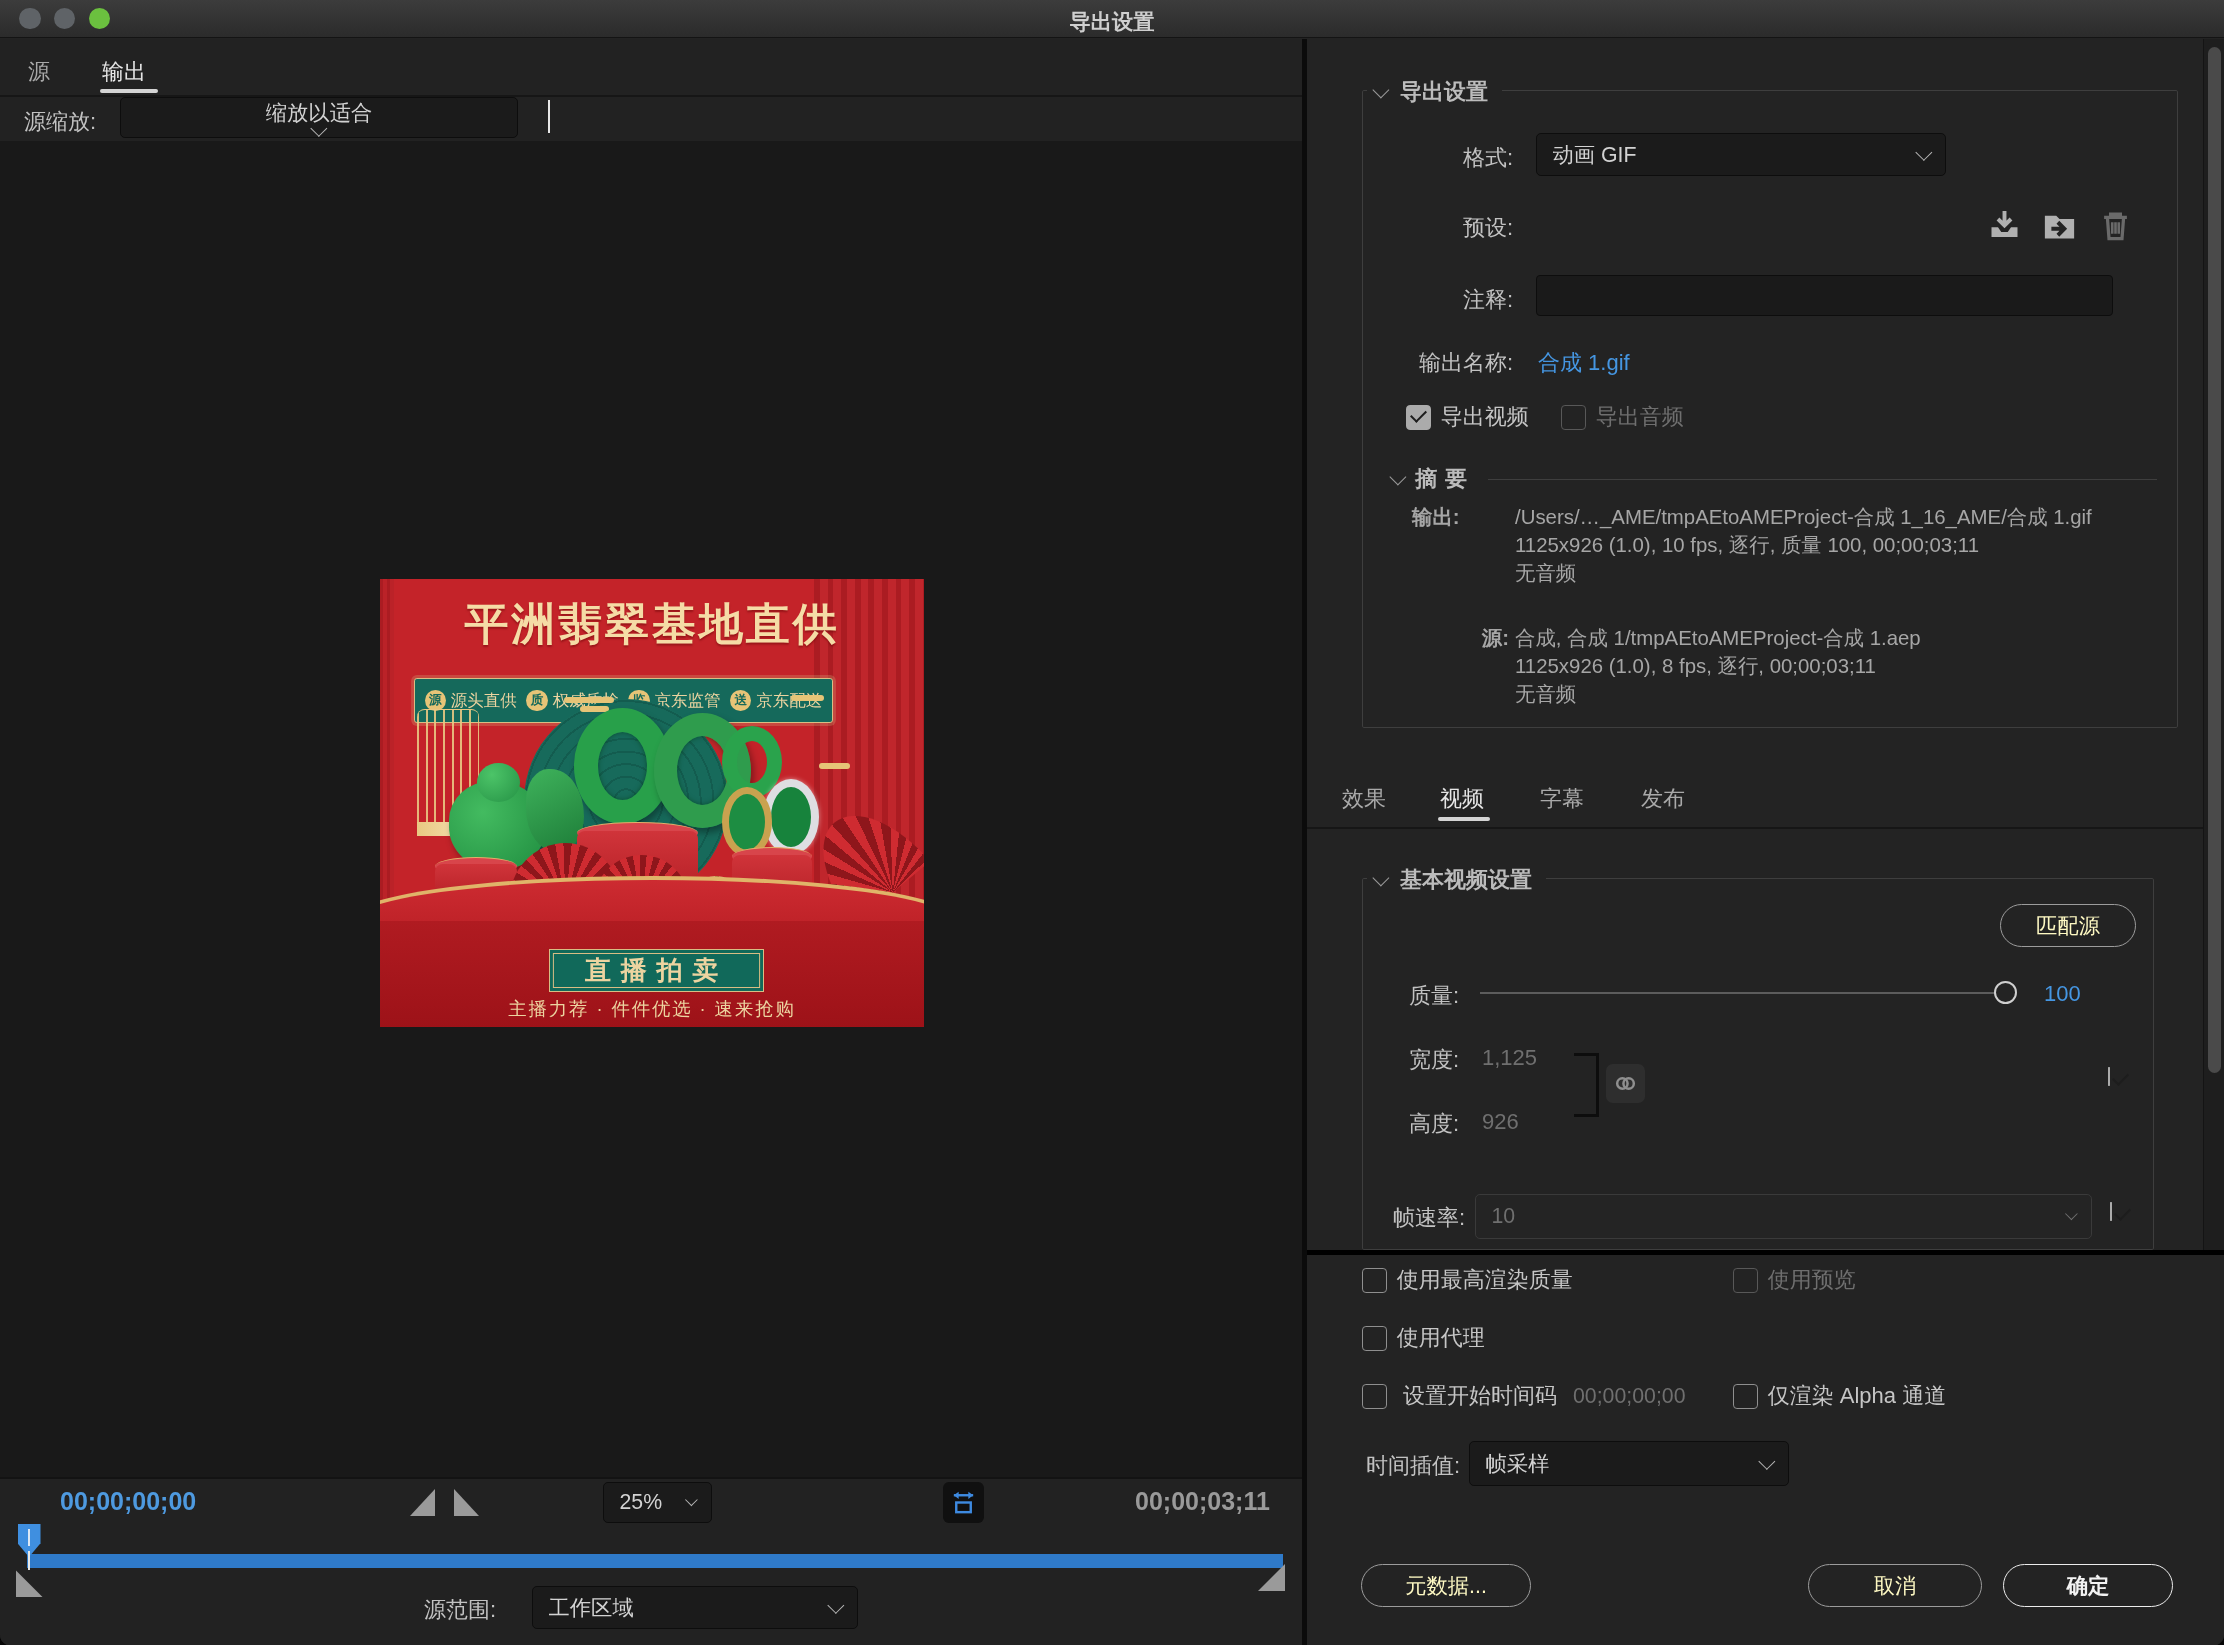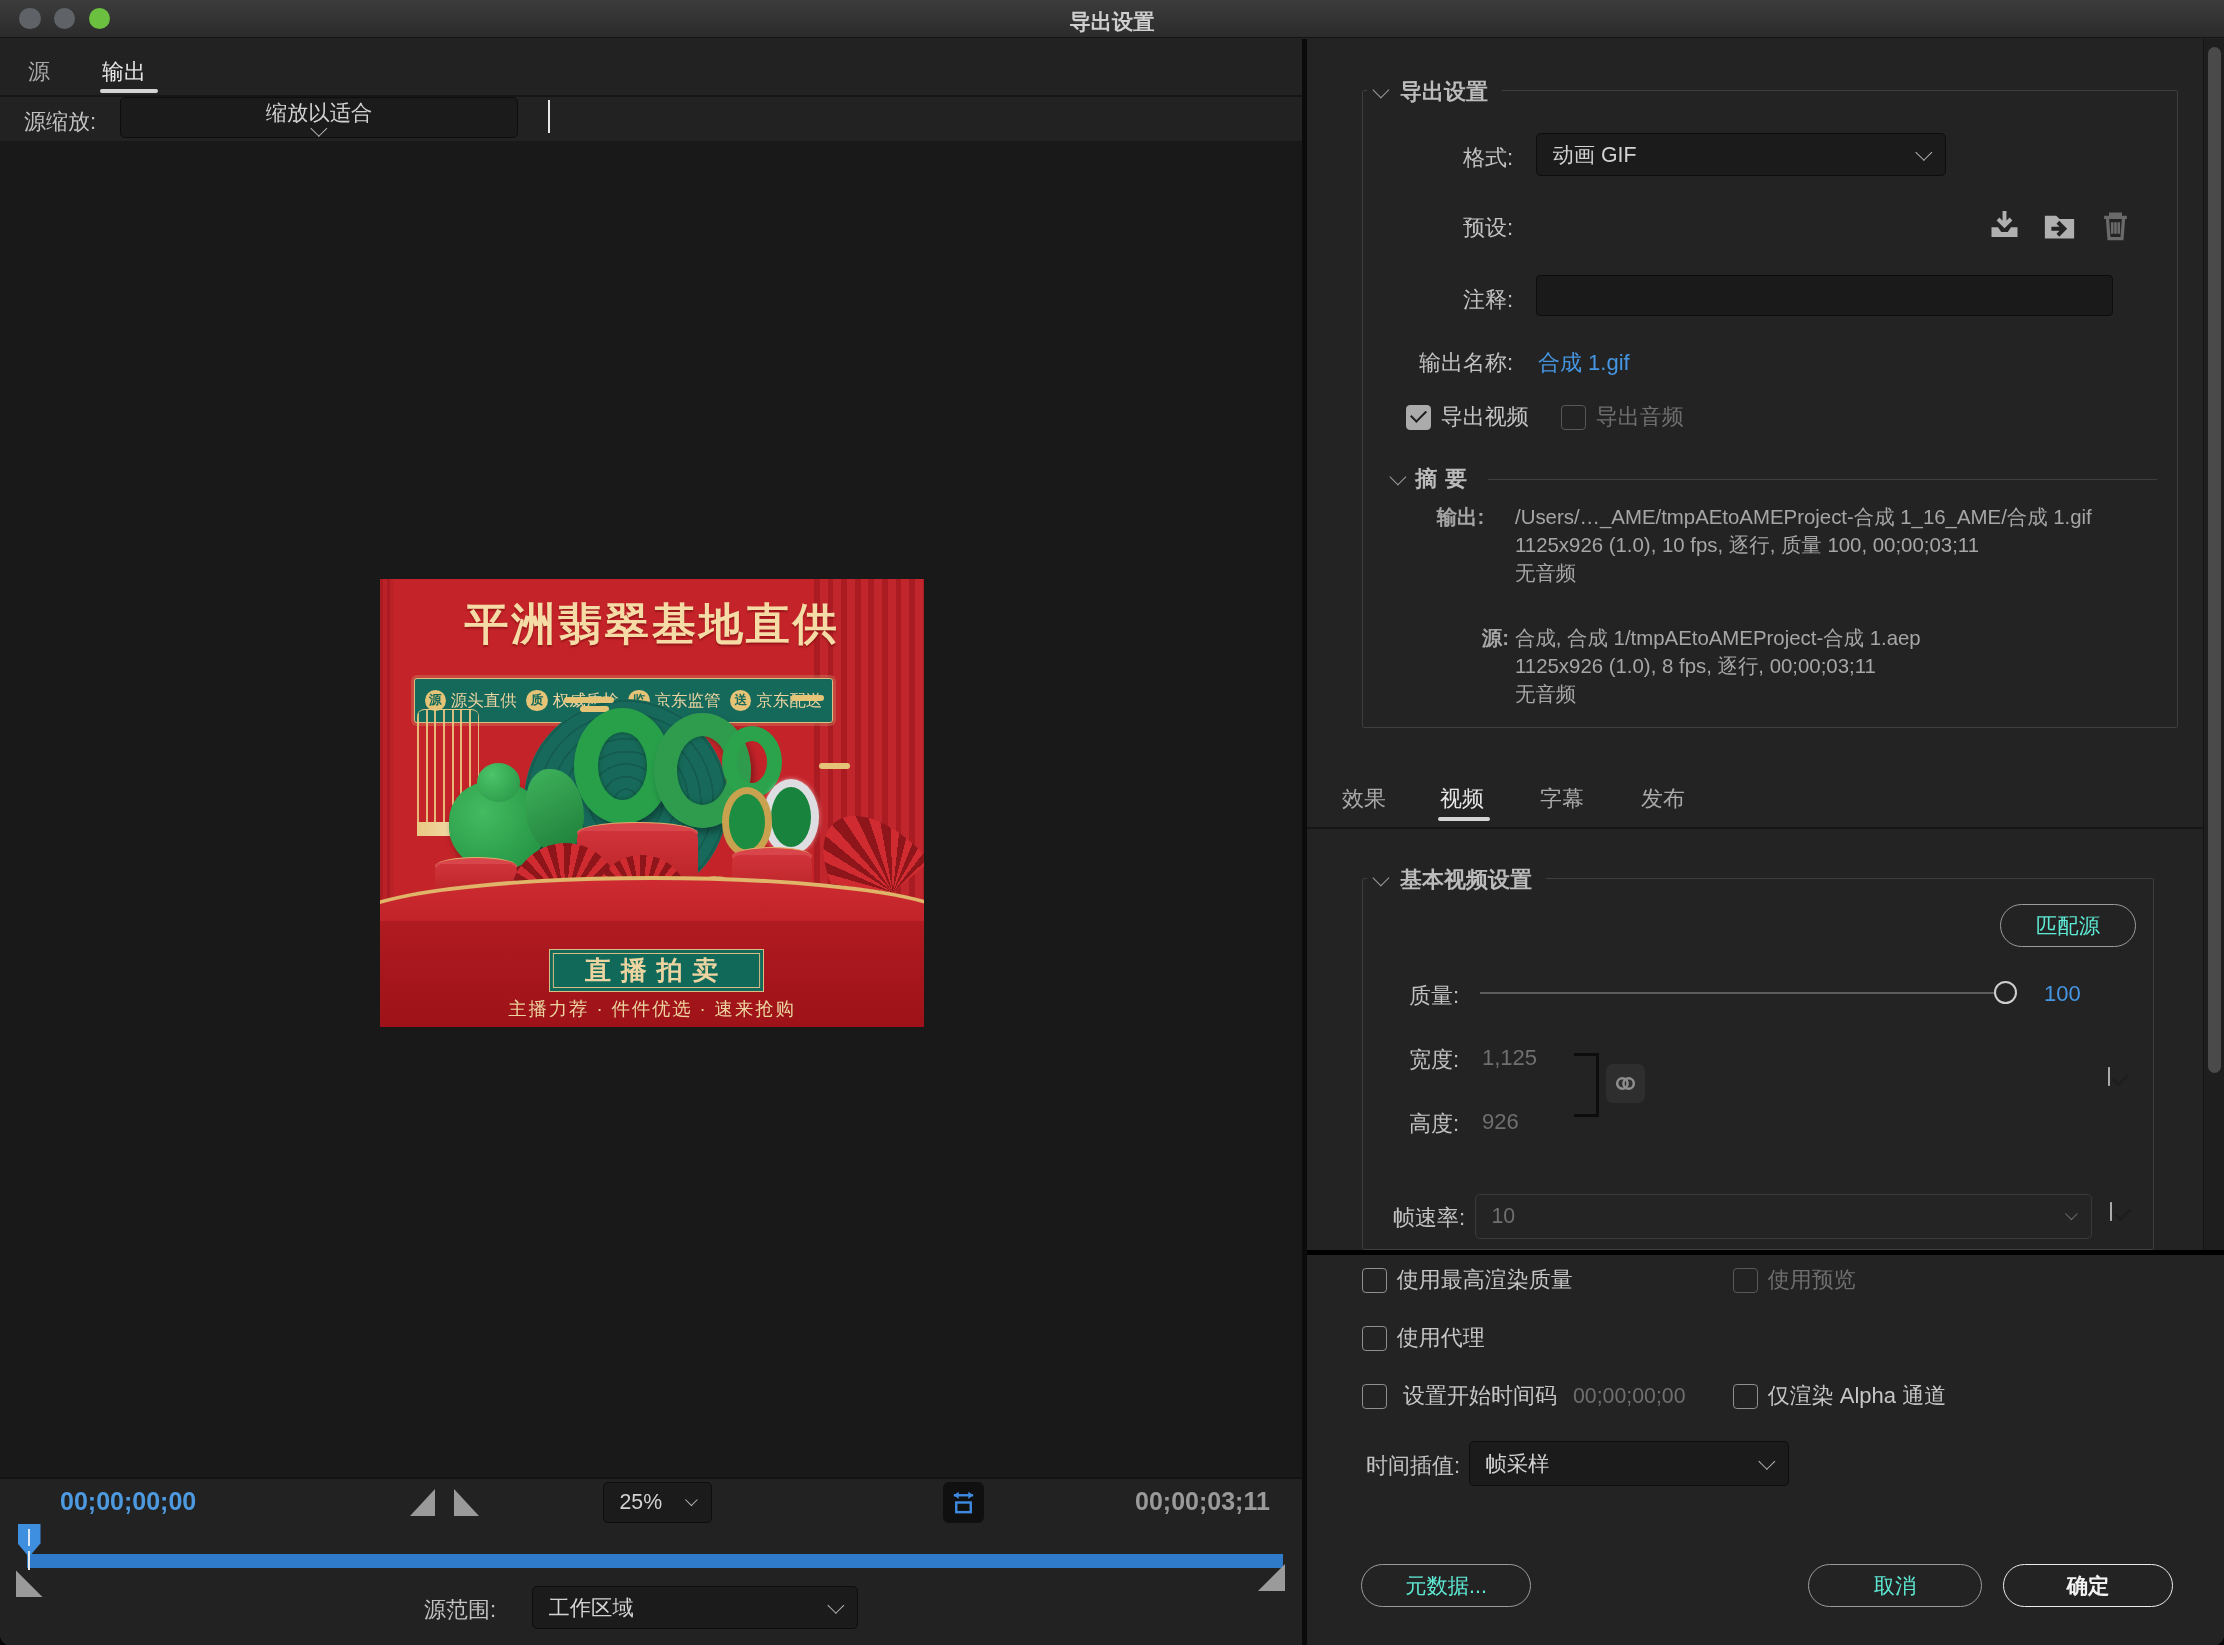--- a/index.html
+++ b/index.html
@@ -17,21 +17,21 @@
   .wtitle{position:absolute;top:6.8px;left:0;width:100%;text-align:center;font-size:21.3px;
           font-weight:bold;color:#cfcfcf;}
   
   .dd{background:#1b1b1b;border:1px solid #0d0d0d;border-radius:4.9px;display:flex;
       align-items:center;padding:0 15.5px;font-size:21.3px;color:#d2d2d2;box-sizing:border-box;}
   .dd .txt{flex:1;white-space:nowrap;overflow:hidden;}
   .chev{width:10.7px;height:10.7px;border-right:1.9px solid #b5b5b5;border-bottom:1.9px solid #b5b5b5;
         transform:rotate(45deg) translate(-1.9px,-1.9px);flex:none;}
   .dd.disabled{background:#242424;border-color:#3a3a3a;color:#6f6f6f;}
   .dd.disabled .chev{border-color:#6f6f6f;width:7.8px;height:7.8px;}
-  .pill{border:1.9px solid #9c9c9c;border-radius:23px;background:transparent;color:#5eead4;
+  .pill{border:1.9px solid #9c9c9c;border-radius:23px;background:transparent;color:#fef9c3;
         font-size:21.3px;display:flex;align-items:center;justify-content:center;box-sizing:border-box;}
   .pill.primary{border-color:#ececec;color:#f2f2f2;font-weight:bold;}
   .cb{width:25px;height:25px;border:1.9px solid #8f8f8f;border-radius:3.9px;box-sizing:border-box;flex:none;position:relative;}
   .cb.checked{background:#ababab;border-color:#ababab;}
   .cb.checked::after{content:"";position:absolute;left:3.9px;top:4.9px;width:12.6px;height:6.8px;
         border-left:2.9px solid #1d1d1d;border-bottom:2.9px solid #1d1d1d;transform:rotate(-45deg);}
   .cb.disabled{border-color:#585858;}
   .cbrow{display:flex;align-items:center;gap:9.7px;font-size:22px;color:#c6c6c6;}
   .cbrow.disabled{color:#6f6f6f;}
   .rlabel{position:absolute;width:213px;text-align:right;font-size:22px;color:#c2c2c2;}
@@ -257,21 +257,21 @@
       <span class="cb disabled"></span>
       <span>导出音频</span>
     </div>
 
     
     <div class="abs" style="left:83px;top:425px;display:flex;align-items:center;gap:13.6px;width:767px;">
       <span class="gchev"></span>
       <span style="font-size:22px;font-weight:bold;letter-spacing:7.8px;color:#bcbcbc;">摘要</span>
       <span class="gline" style="flex:1;"></span>
     </div>
-    <div class="abs sumtext" style="left:105px;top:464px;width:97px;text-align:center;font-weight:bold;">输出:</div>
+    <div class="abs sumtext" style="left:105px;top:464px;width:97px;text-align:left;font-weight:bold;">输出:</div>
     <div class="abs sumtext" style="left:208px;top:464px;">/Users/…_AME/tmpAEtoAMEProject-合成 1_16_AME/合成 1.gif</div>
     <div class="abs sumtext" style="left:208px;top:492px;">1125x926 (1.0), 10 fps, 逐行, 质量 100, 00;00;03;11</div>
     <div class="abs sumtext" style="left:208px;top:520px;">无音频</div>
     <div class="abs sumtext" style="left:105px;top:585px;width:97px;text-align:right;font-weight:bold;">源:</div>
     <div class="abs sumtext" style="left:208px;top:585px;">合成, 合成 1/tmpAEtoAMEProject-合成 1.aep</div>
     <div class="abs sumtext" style="left:208px;top:613px;">1125x926 (1.0), 8 fps, 逐行, 00;00;03;11</div>
     <div class="abs sumtext" style="left:208px;top:641px;">无音频</div>
 
     
     <div class="tab" style="left:35px;top:745px;">效果</div>

